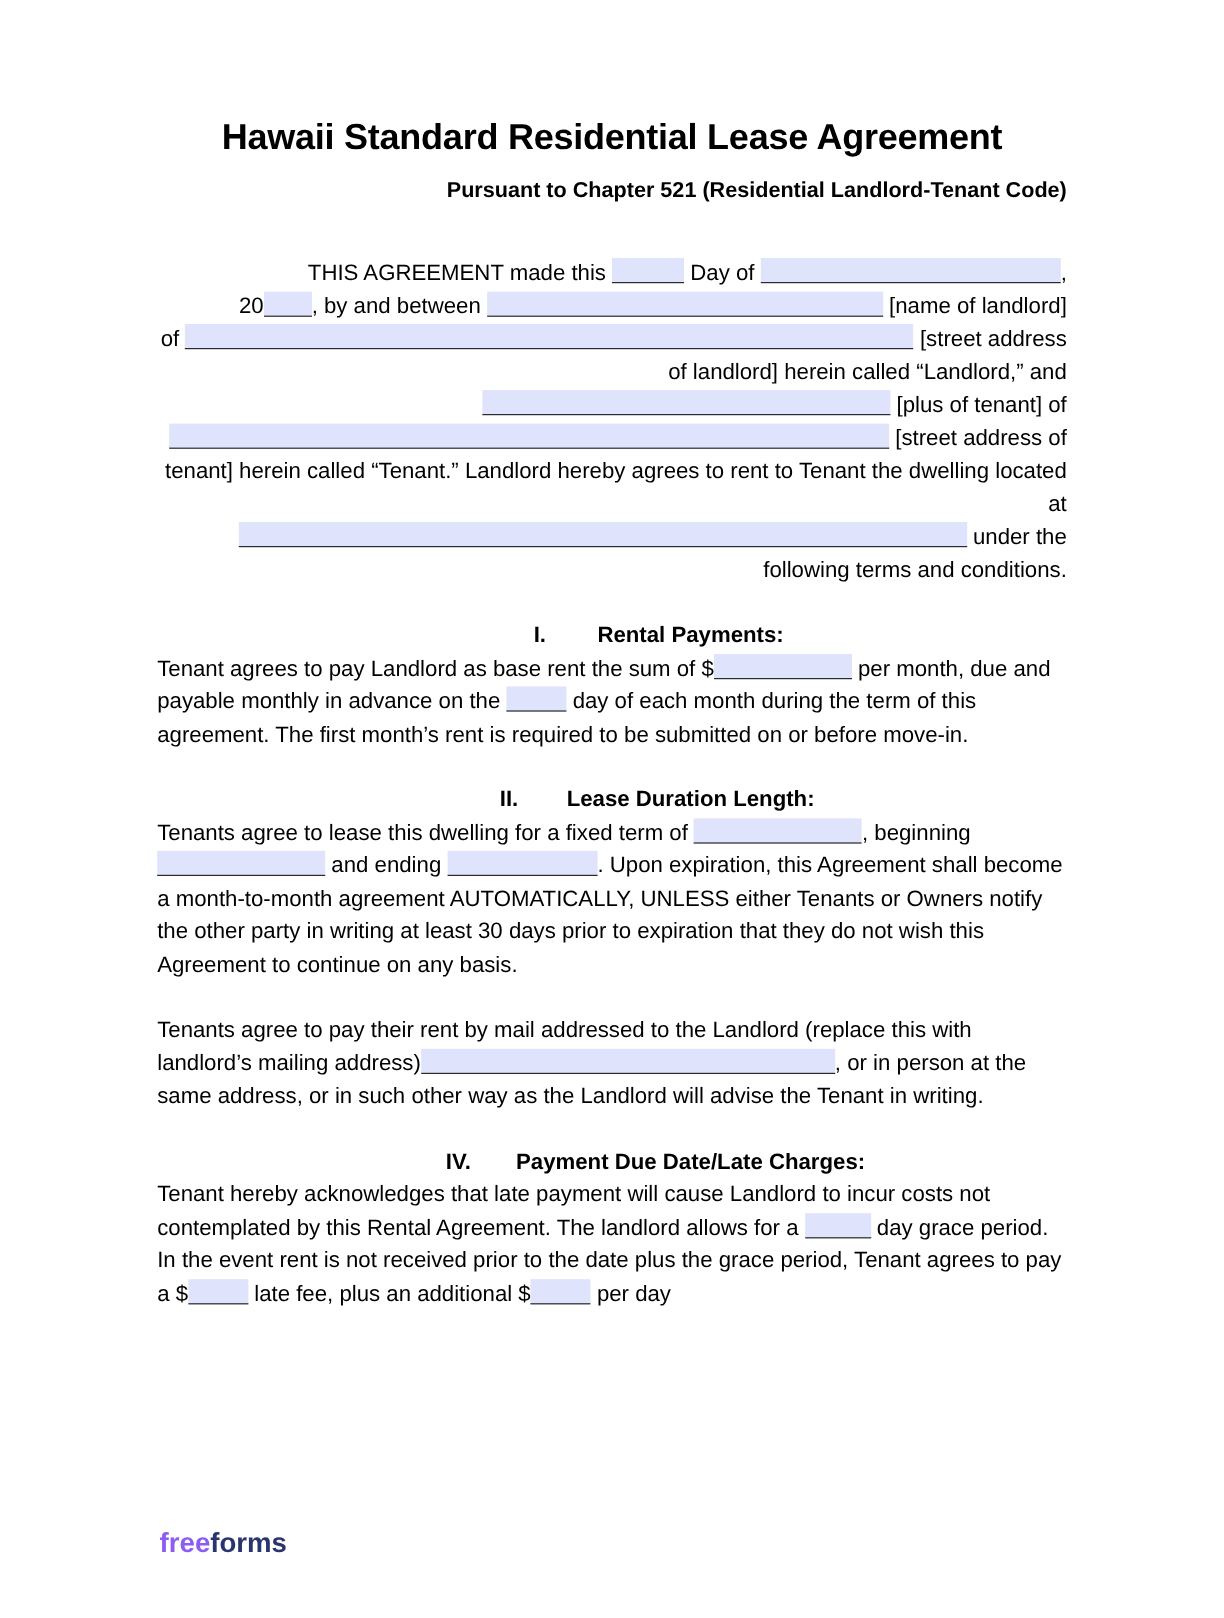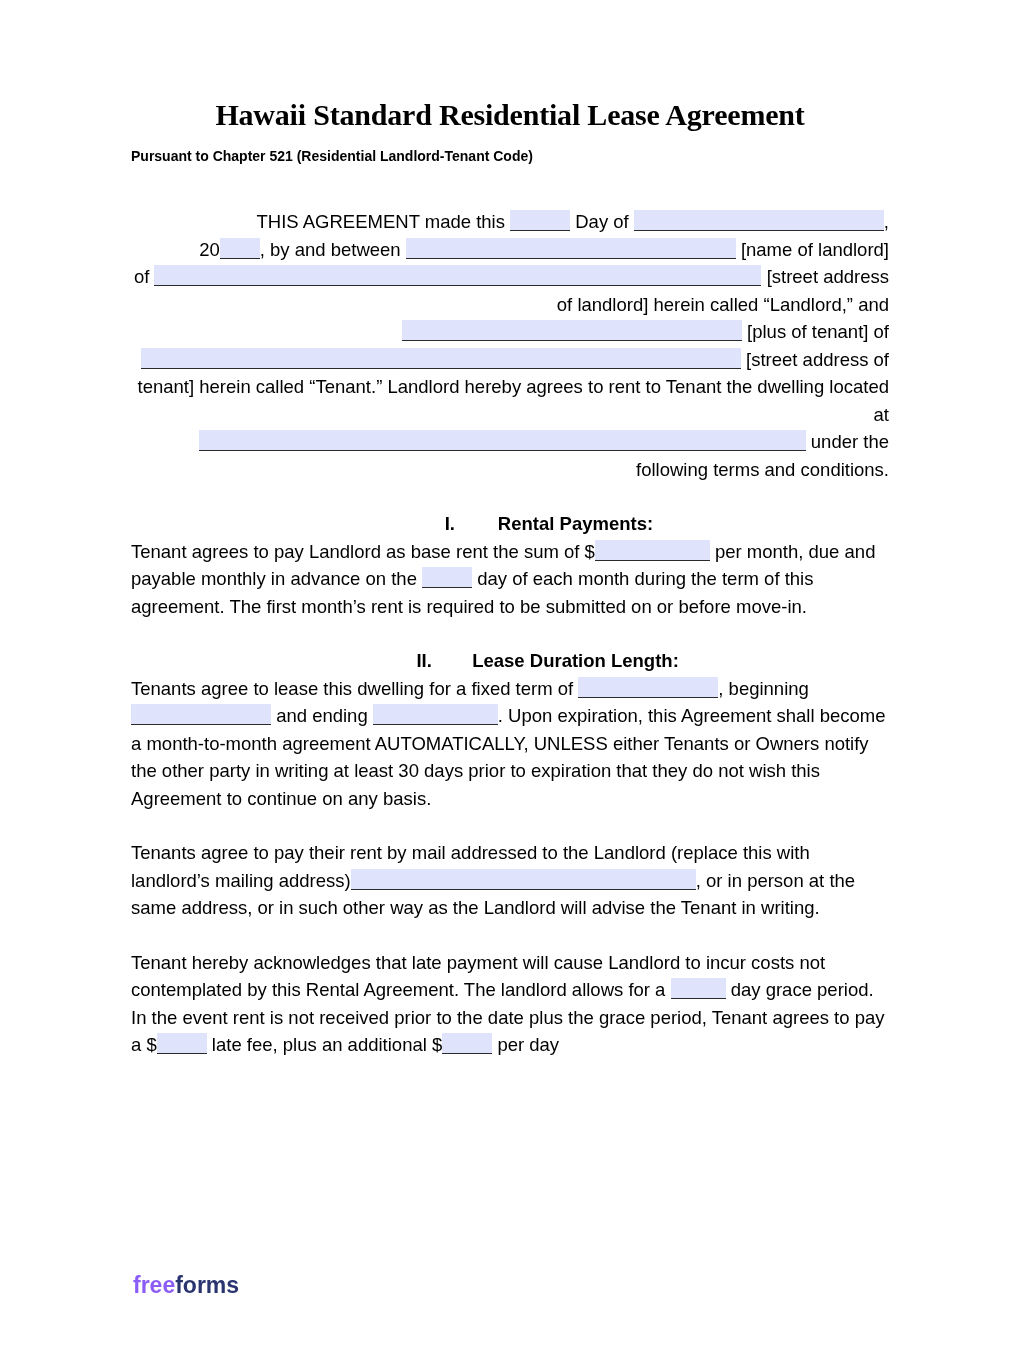--- a/index.html
+++ b/index.html
@@ -30,26 +30,25 @@
     top: 96px;
     width: 758px;
   }
   .doc-title {
     font-size: 30px;
     font-weight: bold;
     text-align: center;
     line-height: 1.28;
     margin: 0;
     letter-spacing: -0.2px;
-    font-family: Liberation Serif, serif;
   }
   .doc-subtitle {
-    font-size: 14px;
+    font-size: 18px;
     font-weight: bold;
-    text-align: left;
+    text-align: right;
     margin: 14px 0 0 0;
   }
   .body-block {
     font-size: 18.5px;
     line-height: 27.5px;
     margin-top: 44px;
     text-align: left;
   }
   .para {
     margin: 0;
@@ -166,20 +165,23 @@
       </p>
     </div>
 
     <div class="section">
       <p class="para">
         <span>Tenants agree to pay their rent by mail addressed to the Landlord (replace this with landlord’s mailing address)</span><span class="fill w345"></span><span>, or in person at the same address, or in such other way as the Landlord will advise the Tenant in writing.</span>
       </p>
     </div>
 
     <div class="section">
+      <p class="section-head">
+        <span class="sec-num">IV.</span><span class="sec-title">Payment Due Date/Late Charges</span><span class="sec-title">:</span>
+      </p>
       <p class="para">
         <span>Tenant hereby acknowledges that late payment will cause Landlord to incur costs not contemplated by this Rental Agreement. The landlord allows for a</span>
         <span class="fill w55"></span>
         <span>day grace period. In the event rent is not received prior to the date plus the grace period, Tenant agrees to pay a $</span><span class="fill w50"></span>
         <span>late fee, plus an additional $</span><span class="fill w50"></span>
         <span>per day</span>
       </p>
     </div>
 
   </div>

